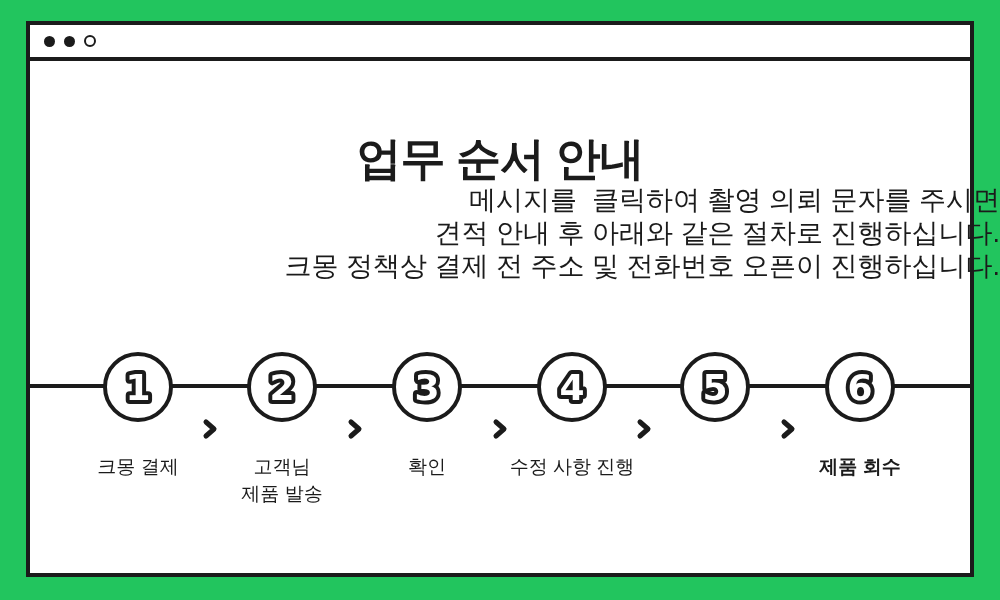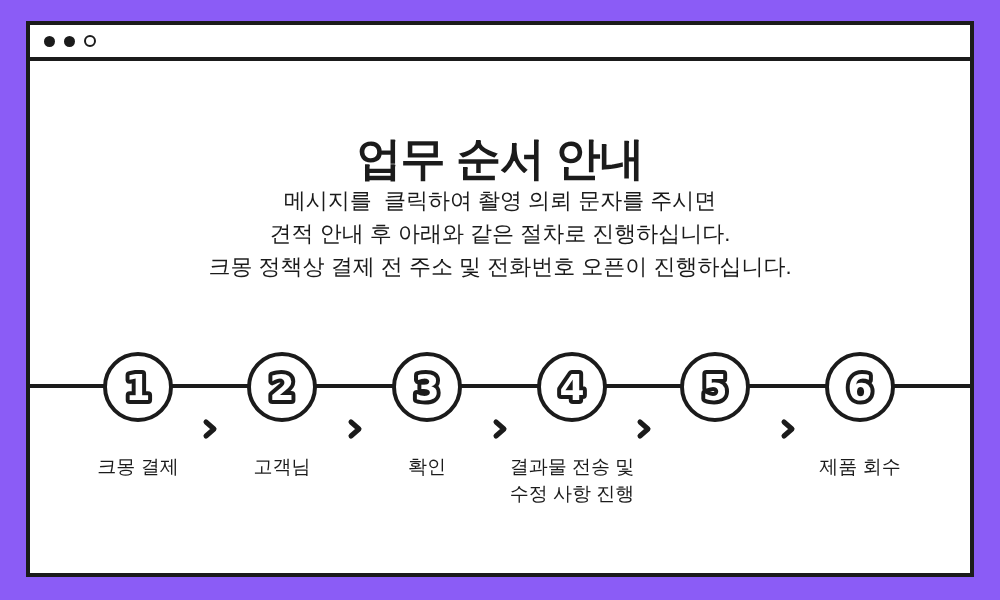--- a/index.html
+++ b/index.html
@@ -5,21 +5,21 @@
   html, body {
     margin: 0; padding: 0;
     width: 1000px; height: 600px;
     background: #ffffff;
     font-family: "Liberation Sans", "DejaVu Sans", sans-serif;
     color: #1b1b1b;
   }
   .stage {
     position: relative;
     width: 1000px; height: 600px;
-    background: #8b5cf6;
+    background: #22c55e;
     overflow: hidden;
   }
   
   .window {
     position: absolute;
     left: 26px; top: 21px;
     width: 948px; height: 556px;
     border: 4px solid #1b1b1b;
     box-sizing: border-box;
     background: #ffffff;
@@ -42,22 +42,22 @@
     position: absolute;
     left: 0; right: 0; top: 99px;
     text-align: center;
     font-size: 45px;
     font-weight: bold;
     letter-spacing: -1px;
   }
   .description {
     position: absolute;
     left: 0; right: 0; top: 184px;
-    text-align: center;
-    font-size: 22px;
+    text-align: right;
+    font-size: 27px;
     line-height: 33px;
   }
   .description .desc-line { white-space: pre-wrap; }
 
   .flow-line {
     position: absolute;
     left: 30px; top: 384px;
     width: 940px; height: 4px;
     background: #1b1b1b;
   }
@@ -131,20 +131,21 @@
           <polyline points="4,4 12,11 4,18" fill="none" stroke="#1b1b1b" stroke-width="5" stroke-linecap="round" stroke-linejoin="round"></polyline>
         </svg></div>
   <div>
     <div class="step-circle" style="left: 247px;">
       <svg class="num-svg" width="62" height="62" viewBox="0 0 62 62">
         <text class="bubble-num" x="31" y="44" text-anchor="middle" font-size="36" fill="#ffffff" stroke="#1b1b1b" stroke-width="8" stroke-linejoin="round" stroke-linecap="round" paint-order="stroke fill">2</text>
       </svg>
     </div>
     <div class="step-label" style="left: 182px;">
       <div class="label-line">고객님</div>
+      <div class="label-line">제품 발송</div>
     </div>
   </div>
 <div class="chev" style="left: 346.5px;"><svg width="16" height="22" viewBox="0 0 16 22">
           <polyline points="4,4 12,11 4,18" fill="none" stroke="#1b1b1b" stroke-width="5" stroke-linecap="round" stroke-linejoin="round"></polyline>
         </svg></div>
   <div>
     <div class="step-circle" style="left: 392px;">
       <svg class="num-svg" width="62" height="62" viewBox="0 0 62 62">
         <text class="bubble-num" x="31" y="44" text-anchor="middle" font-size="36" fill="#ffffff" stroke="#1b1b1b" stroke-width="8" stroke-linejoin="round" stroke-linecap="round" paint-order="stroke fill">3</text>
       </svg>
@@ -156,21 +157,20 @@
 <div class="chev" style="left: 491.5px;"><svg width="16" height="22" viewBox="0 0 16 22">
           <polyline points="4,4 12,11 4,18" fill="none" stroke="#1b1b1b" stroke-width="5" stroke-linecap="round" stroke-linejoin="round"></polyline>
         </svg></div>
   <div>
     <div class="step-circle" style="left: 537px;">
       <svg class="num-svg" width="62" height="62" viewBox="0 0 62 62">
         <text class="bubble-num" x="31" y="44" text-anchor="middle" font-size="36" fill="#ffffff" stroke="#1b1b1b" stroke-width="8" stroke-linejoin="round" stroke-linecap="round" paint-order="stroke fill">4</text>
       </svg>
     </div>
     <div class="step-label" style="left: 472px;">
-      <div class="label-line">결과물 전송 및</div>
       <div class="label-line">수정 사항 진행</div>
     </div>
   </div>
 <div class="chev" style="left: 635.5px;"><svg width="16" height="22" viewBox="0 0 16 22">
           <polyline points="4,4 12,11 4,18" fill="none" stroke="#1b1b1b" stroke-width="5" stroke-linecap="round" stroke-linejoin="round"></polyline>
         </svg></div>
   <div>
     <div class="step-circle" style="left: 680px;">
       <svg class="num-svg" width="62" height="62" viewBox="0 0 62 62">
         <text class="bubble-num" x="31" y="44" text-anchor="middle" font-size="36" fill="#ffffff" stroke="#1b1b1b" stroke-width="8" stroke-linejoin="round" stroke-linecap="round" paint-order="stroke fill">5</text>
@@ -181,19 +181,19 @@
   </div>
 <div class="chev" style="left: 779.5px;"><svg width="16" height="22" viewBox="0 0 16 22">
           <polyline points="4,4 12,11 4,18" fill="none" stroke="#1b1b1b" stroke-width="5" stroke-linecap="round" stroke-linejoin="round"></polyline>
         </svg></div>
   <div>
     <div class="step-circle" style="left: 825px;">
       <svg class="num-svg" width="62" height="62" viewBox="0 0 62 62">
         <text class="bubble-num" x="31" y="44" text-anchor="middle" font-size="36" fill="#ffffff" stroke="#1b1b1b" stroke-width="8" stroke-linejoin="round" stroke-linecap="round" paint-order="stroke fill">6</text>
       </svg>
     </div>
-    <div class="step-label" style="left: 760px;">
+    <div class="step-label" style="left: 760px; font-weight: bold;">
       <div class="label-line">제품 회수</div>
 
     </div>
   </div>
 </div>
 </div>
 
 </body></html>

